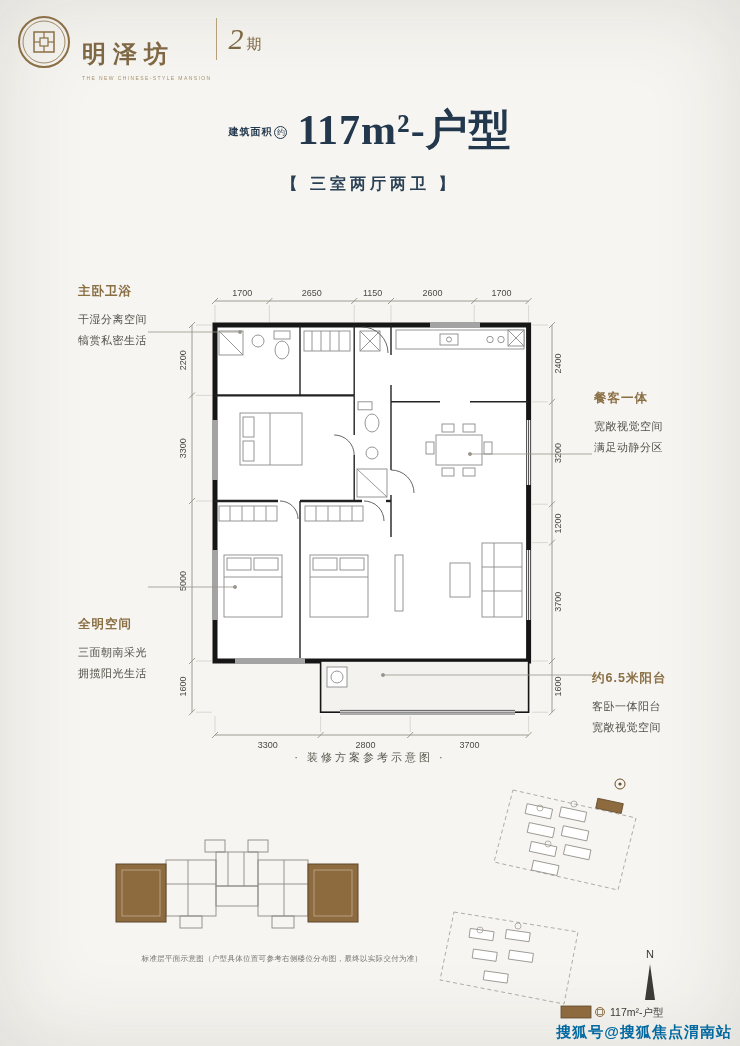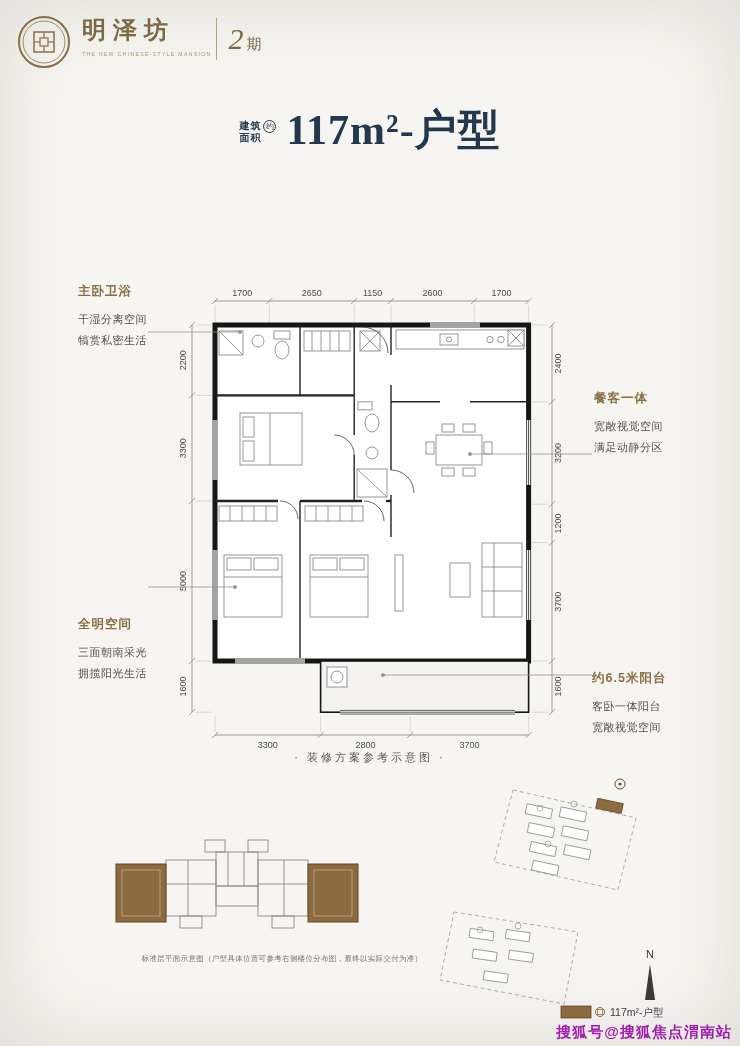--- a/index.html
+++ b/index.html
@@ -3,32 +3,32 @@
 <meta charset="utf-8">
 <style>
   * { box-sizing: border-box; margin: 0; padding: 0; }
   body { margin:0; background:#c9c6c0; display:flex; justify-content:center; font-family:"Liberation Sans", sans-serif; }
   .page { position:relative; width:740px; height:1046px; background:#f6f5f1; overflow:hidden;
           box-shadow: inset 0 0 90px rgba(60,50,30,.12); }
 
   
   .brand { position:absolute; left:16px; top:14px; display:flex; align-items:flex-start; }
   .seal { width:56px; height:56px; }
-  .brand-text { margin-left:10px; }
+  .brand-text { margin-left:10px;margin-top:24px; }
   .brand-name { font-family:"Liberation Serif", serif; font-weight:bold; font-size:24px; color:#7e6743; letter-spacing:7px; }
   .brand-tagline { font-size:5px; color:#a8946f; letter-spacing:1.4px; margin-top:5px; }
   .brand-divider { width:1px; height:42px; background:#b4a079; margin:4px 12px 0 4px; }
   .phase { display:flex; align-items:baseline; margin-top:8px; }
   .phase-num { font-family:"Liberation Serif", serif; font-style:italic; font-size:30px; color:#7e6743; }
   .phase-unit { font-size:15px; color:#7e6743; margin-left:3px; }
 
   
   .title-row { position:absolute; top:102px; left:0; right:0; display:flex; justify-content:center; align-items:center; gap:10px; }
   .area-badge { display:flex; align-items:flex-start; gap:2px; margin-top:4px; }
-  .badge-col { display:flex; flex-direction:column; font-size:10px; font-weight:bold; color:#24394e; line-height:1.2; letter-spacing:1px; }
+  .badge-col { display:flex; flex-direction:row; font-size:10px; font-weight:bold; color:#24394e; line-height:1.2; letter-spacing:1px; }
   .badge-mark { width:13px; height:13px; border:1px solid #24394e; border-radius:50%; font-size:8px; line-height:11px; text-align:center; color:#24394e; }
   .main-title { font-family:"Liberation Serif", serif; font-size:42px; font-weight:bold; color:#23384d; letter-spacing:1px; }
   .subtitle { position:absolute; top:174px; width:100%; text-align:center; font-size:16px; font-weight:bold; color:#2a4054; letter-spacing:4px; }
 
   
   .plan-area { position:absolute; left:140px; top:255px; width:460px; height:505px; }
   .plan-area svg { width:100%; height:100%; }
 
   .annotation { position:absolute; width:86px; }
   .ann-title { font-size:12.5px; font-weight:bold; color:#8a6f45; letter-spacing:1px; margin-bottom:9px; }
@@ -40,21 +40,21 @@
 
   .plan-caption { position:absolute; top:750px; width:100%; text-align:center; font-size:11px; color:#5a564e; letter-spacing:3px; }
 
   
   .floor-diagram { position:absolute; left:108px; top:832px; }
   .floor-caption { position:absolute; left:72px; top:954px; width:420px; text-align:center; font-size:7.5px; color:#787470; letter-spacing:.3px; }
 
   
   .site-plan { position:absolute; left:428px; top:762px; }
 
-  .watermark { position:absolute; right:8px; bottom:4px; font-size:15px; font-weight:bold; color:#a21caf; letter-spacing:1px; }
+  .watermark { position:absolute; right:8px; bottom:4px; font-size:15px; font-weight:bold; color:#0369a1; letter-spacing:1px; }
 </style>
 </head>
 <body>
 
 <div class="page">
 
   <div class="brand">
     <svg class="seal" viewBox="0 0 56 56">
       <circle cx="28" cy="28" r="25" fill="none" stroke="#8a6f45" stroke-width="2"></circle>
       <circle cx="28" cy="28" r="21" fill="none" stroke="#8a6f45" stroke-width="0.8"></circle>
@@ -79,20 +79,21 @@
   <div class="title-row">
     <div class="area-badge">
       <div class="badge-col">
         <span>建筑</span>
         <span>面积</span>
       </div>
       <div class="badge-mark">约</div>
     </div>
     <div class="main-title">117m²-户型</div>
   </div>
+  <div class="subtitle">【 三室两厅两卫 】</div>
 
   <div class="plan-area">
     <svg viewBox="0 0 460 505">
 
       <g stroke="#c9c4bb" stroke-width="0.6">
         <line x1="75" y1="50" x2="75" y2="67"></line>
           <line x1="129.4" y1="50" x2="129.4" y2="67"></line>
         <line x1="214.2" y1="50" x2="214.2" y2="67"></line>
           <line x1="251" y1="50" x2="251" y2="67"></line>
         <line x1="334.2" y1="50" x2="334.2" y2="67"></line>

